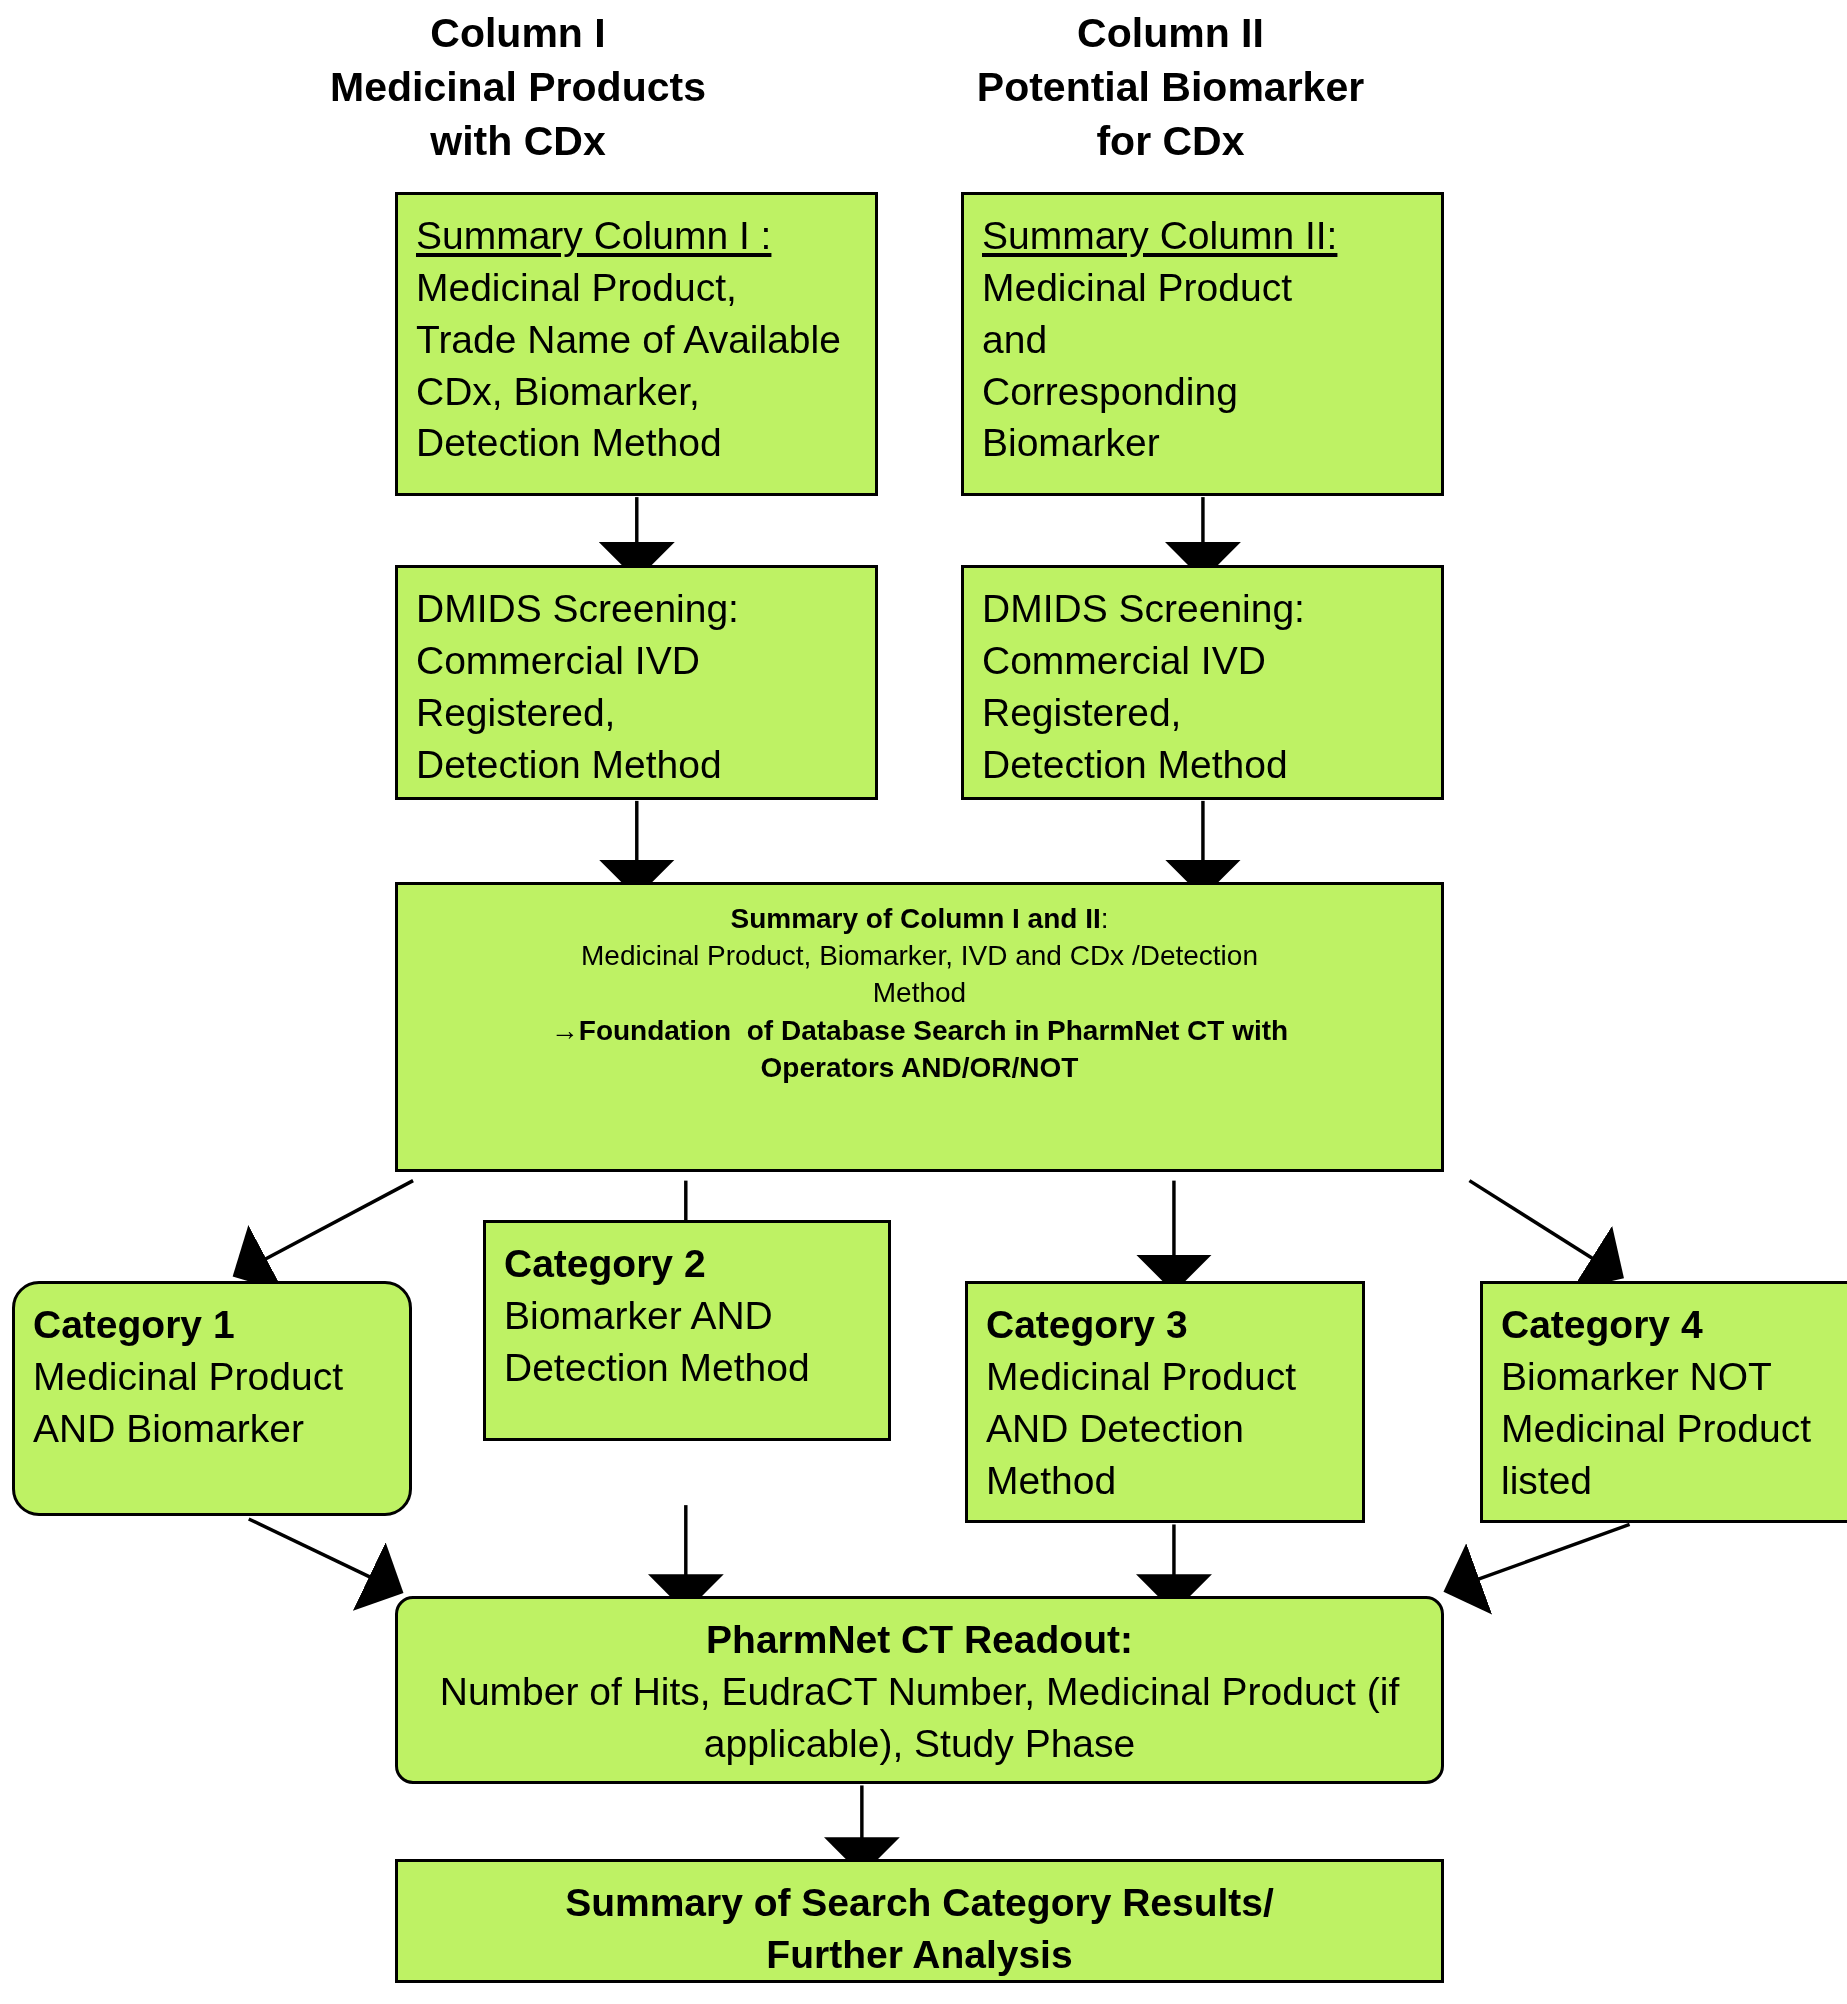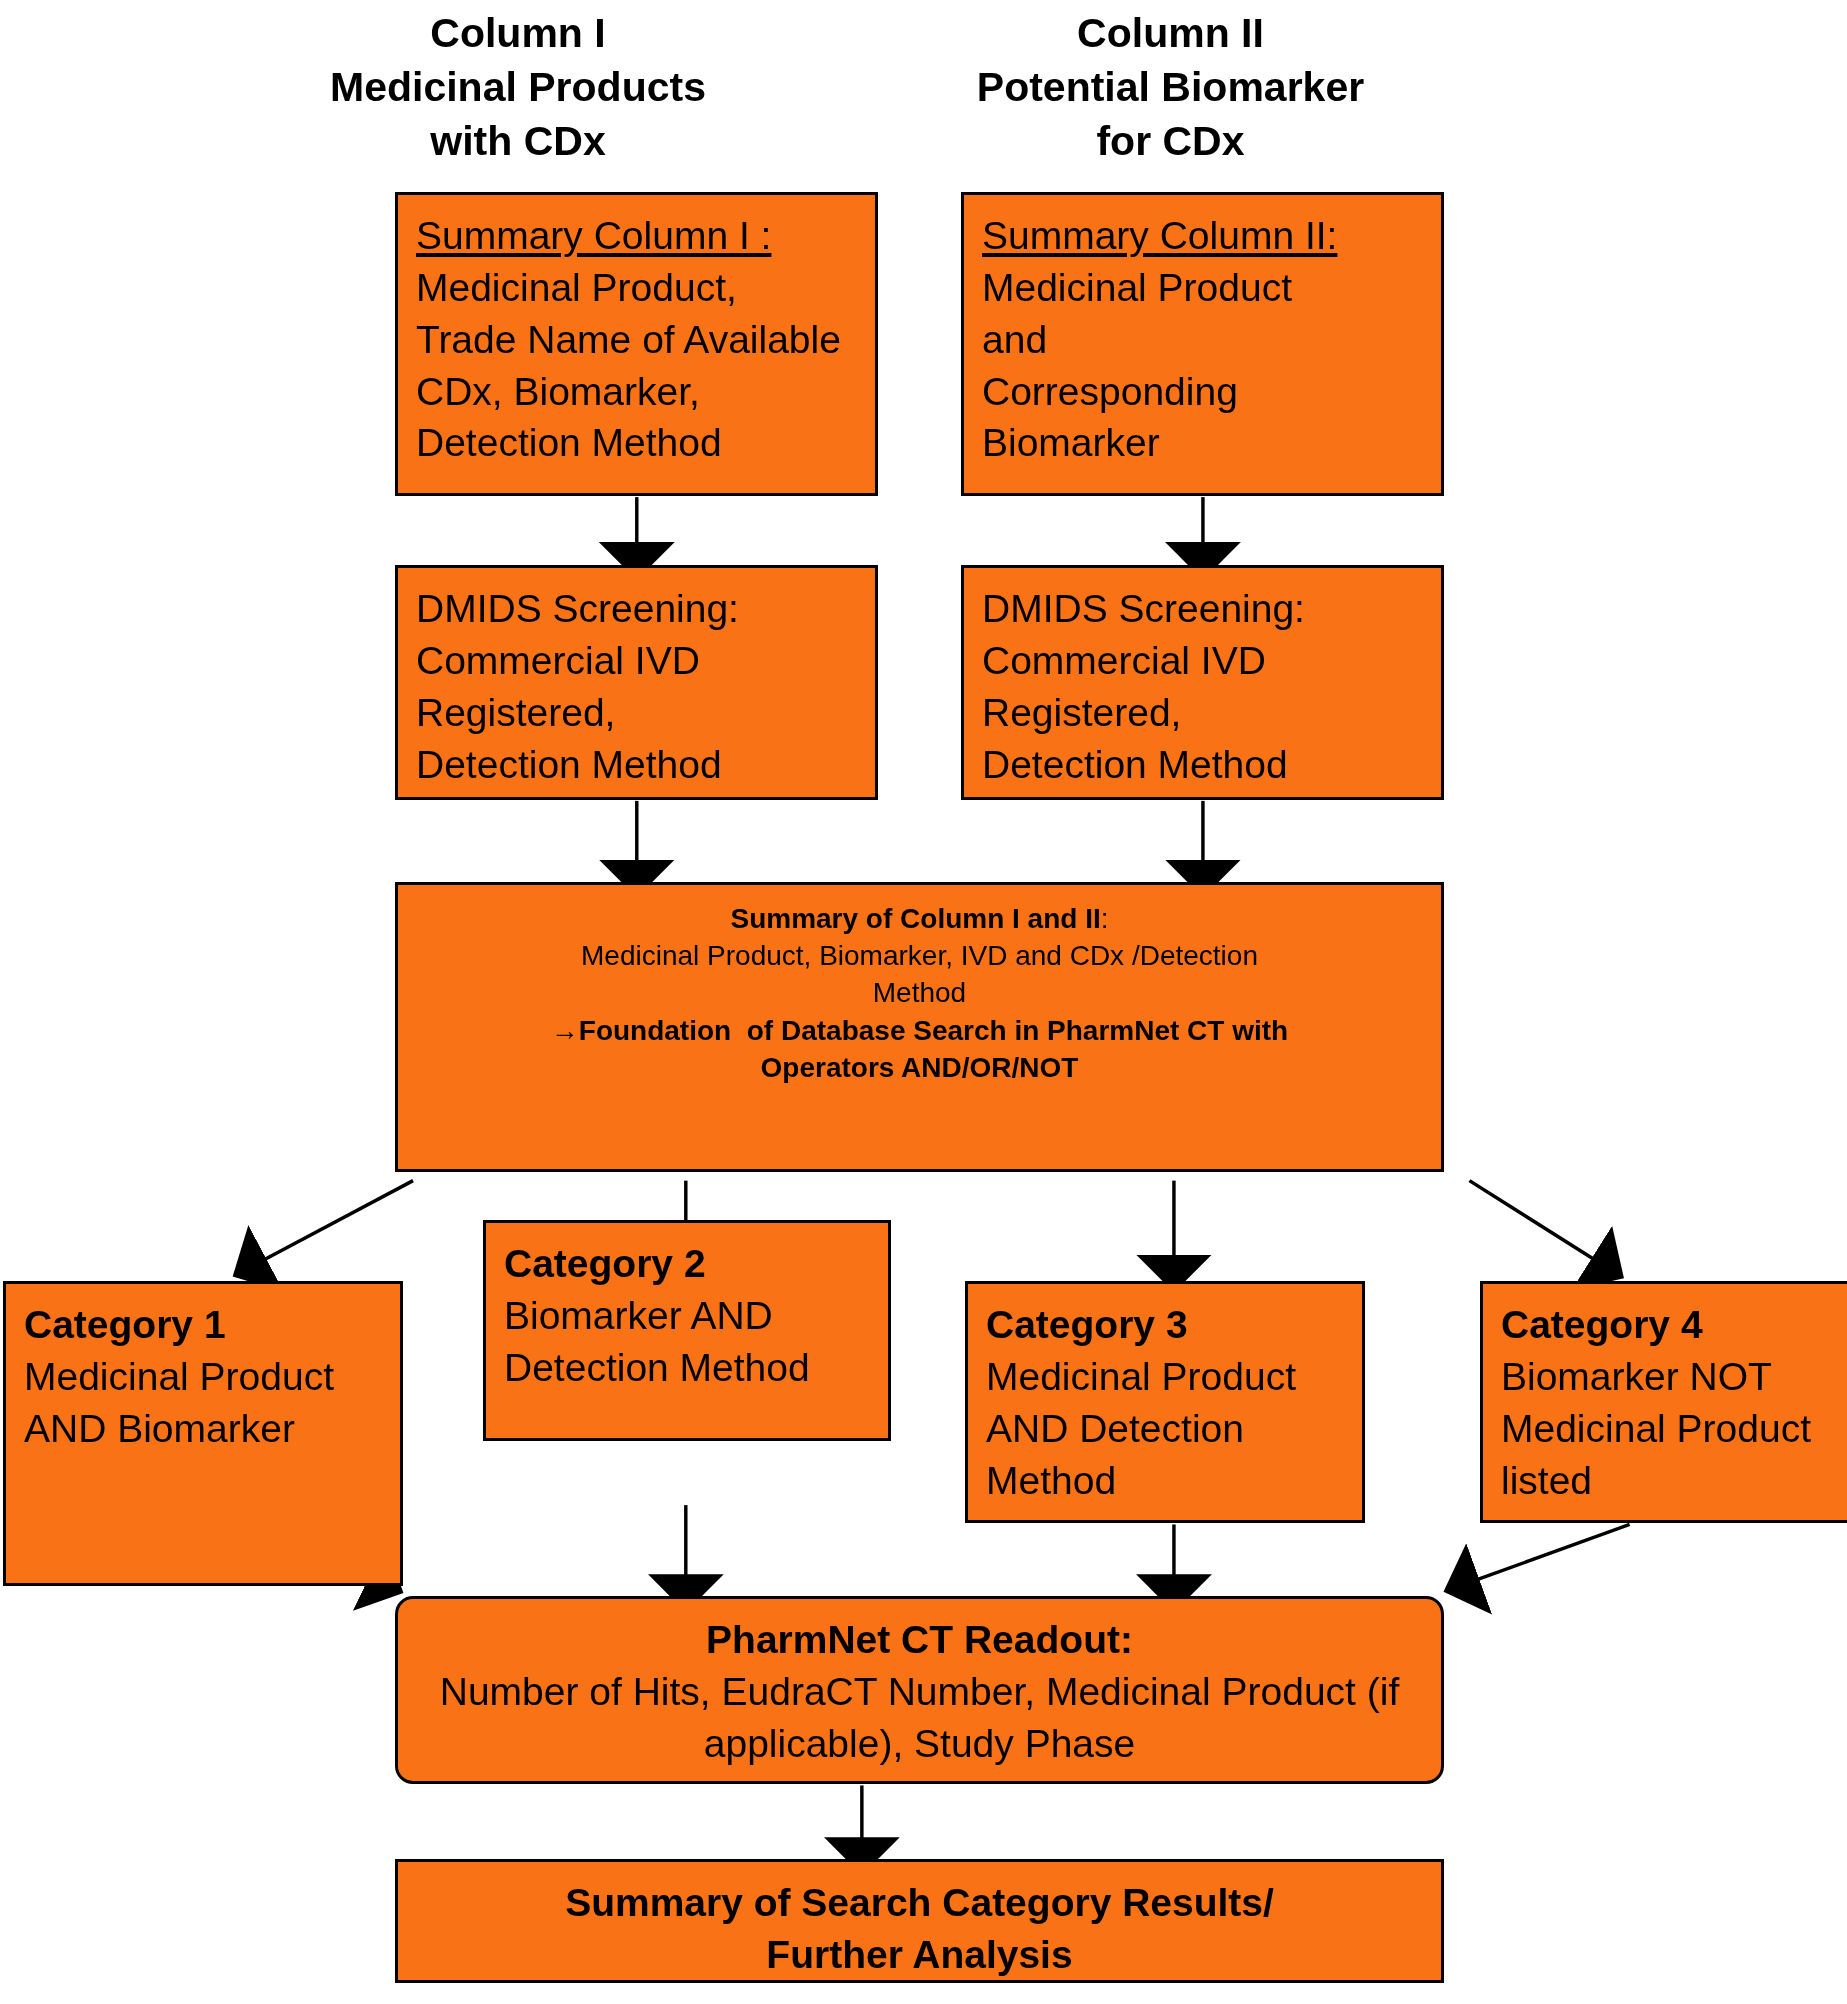--- a/index.html
+++ b/index.html
@@ -21,21 +21,21 @@
     left: 0; top: 0;
     width: 1848px;
     height: 2005px;
     pointer-events: none;
     z-index: 1;
   }
   .node {
     position: absolute;
     z-index: 2;
     border: 3.5px solid #000000;
-    background: #f97316;
+    background: #bef264;
     padding: 15px 18px 12.4px 18px;
     line-height: 1.33;
     font-size: 39px;
     font-weight: 400;
   }
   .hdr {
     position: absolute;
     z-index: 2;
     text-align: center;
     font-size: 41px;
@@ -51,21 +51,21 @@
   
   #hdr-col1 { left: 304px; top: 5.5px;  width: 428px; }
   #hdr-col2 { left: 929px; top: 5.5px; width: 483px; }
 
   #box-summary-1 { left: 395px;  top: 192px;  width: 483px;  height: 304px; }
   #box-summary-2 { left: 961px; top: 192px;  width: 483px;  height: 304px; }
   #box-dmids-1   { left: 395px;  top: 565px;  width: 483px;  height: 235px; }
   #box-dmids-2   { left: 961px; top: 565px;  width: 483px;  height: 235px; }
   #box-combined  { left: 395px;  top: 882px; width: 1049px; height: 290px; font-size: 28px; }
 
-  #box-cat-1 { left: 3px;   top: 1281px; width: 400px; height: 305px; }
+  #box-cat-1 { left: 12px;   top: 1281px; width: 400px; height: 235px; border-radius: 27px; }
   #box-cat-2 { left: 483px;  top: 1220px; width: 408px; height: 221px; }
   #box-cat-3 { left: 965px; top: 1281px; width: 400px; height: 242px; }
   #box-cat-4 { left: 1480px; top: 1281px; width: 400px; height: 242px; }
 
   #box-readout { left: 395px; top: 1596px; width: 1049px; height: 188px; border-radius: 18px; }
   #box-final   { left: 395px; top: 1859px; width: 1049px; height: 124px; }
 </style>
 </head>
 <body>
 

